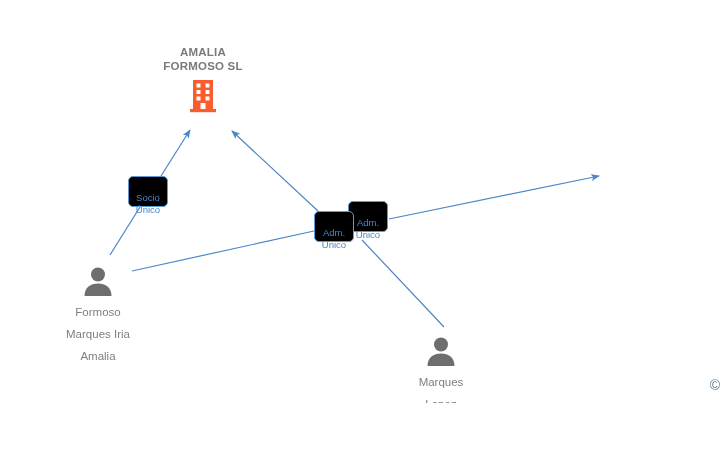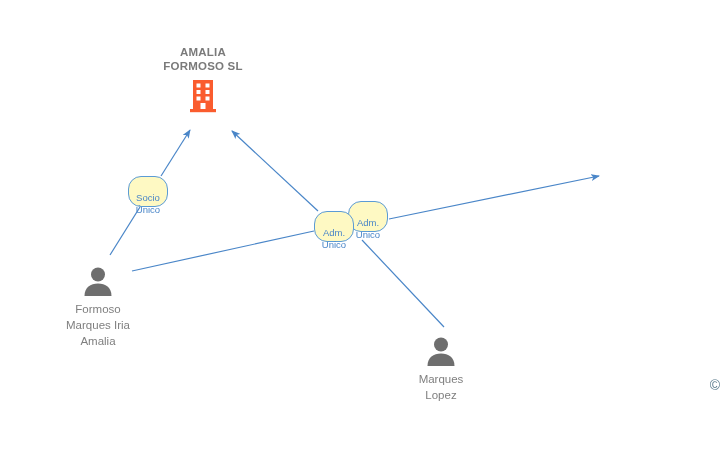--- a/index.html
+++ b/index.html
@@ -52,30 +52,30 @@
   }
   .person .pico {
     width: 32px;
     height: 32px;
     display: block;
     margin: 0 auto 4px auto;
   }
   .person .plabel {
     font-size: 11.5px;
     color: #7f7f7f;
-    line-height: 16px;
+    line-height: 22px;
     white-space: pre-line;
   }
 
   
   .relbox {
     position: absolute;
     border: 1px solid #5b9bd5;
-    border-radius: 13px;
-    background: #fef9c3;
+    border-radius: 5px;
+    background: #000000;
     color: #4a86c8;
     font-size: 9.5px;
     line-height: 12px;
     text-align: center;
     padding: 3px 4px;
     white-space: pre-line;
     box-sizing: border-box;
   }
 
   

